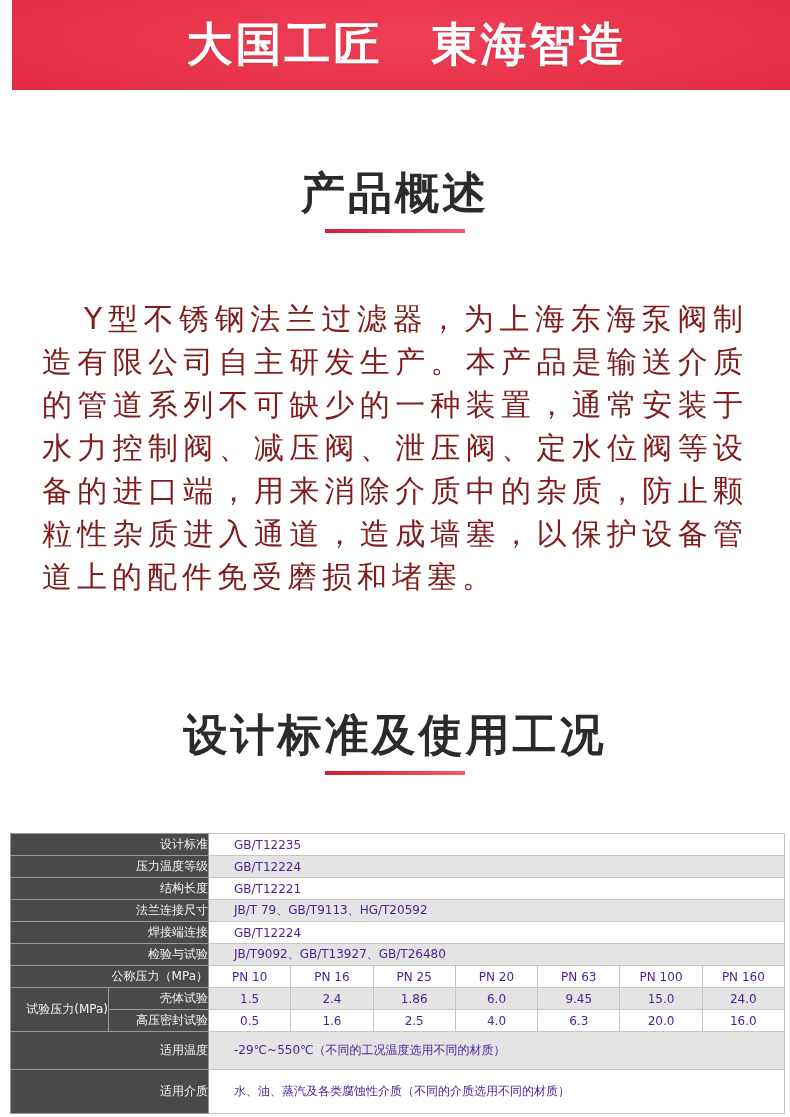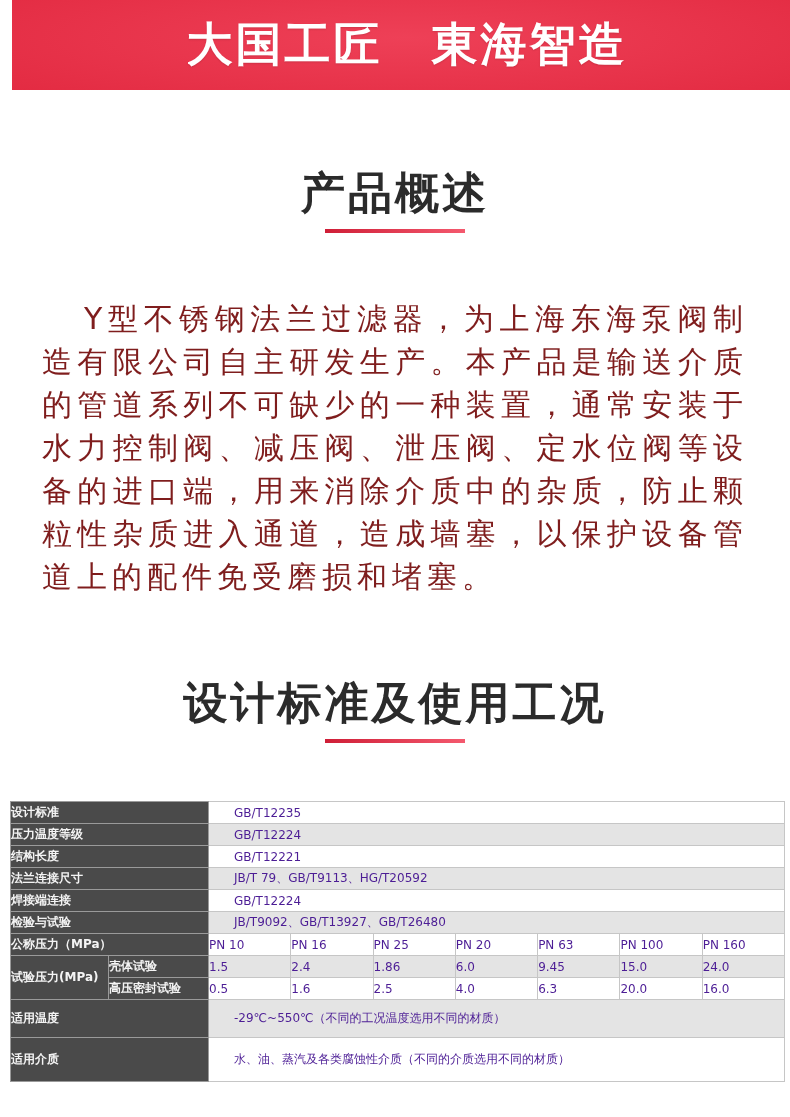--- a/index.html
+++ b/index.html
@@ -37,21 +37,21 @@
   
   .sec-title {
     text-align: center;
     font-size: 44px;
     line-height: 42px;
     font-weight: 700;
     color: #2b2b2b;
     letter-spacing: 3px;
   }
   #overview-title { margin-top: 82px; }
-  #design-title   { margin-top: 84px; }
+  #design-title   { margin-top: 116px; }
   .title-underline {
     width: 140px;
     height: 4px;
     margin: 15px auto 0;
     background: linear-gradient(90deg,
                 var(--underline-from, #cf1e37) 0%,
                 var(--underline-to, #f4596e) 100%);
   }
 
   
@@ -76,31 +76,31 @@
   }
   .spec-table td {
     height: 22px;
     vertical-align: middle;
     border: 1px solid #c6c6c6;
     color: #4c1d95;
   }
   .spec-table td.th {
     background: var(--header-dark, #4a4a4a);
     color: #f4f4f4;
-    text-align: left;
+    text-align: right;
     border-color: #9a9a9a;
-    font-weight: 700;
+    font-weight: 400;
   }
   .spec-table td.val {
     text-align: left;
     padding-left: 25px;
     background: #ffffff;
   }
   .spec-table td.num {
-    text-align: left;
+    text-align: center;
     background: #ffffff;
   }
   .spec-table tr.alt td.val,
   .spec-table tr.alt td.num { background: var(--row-alt, #e4e4e4); }
   .spec-table tr.r-temp td  { height: 38px; }
   .spec-table tr.r-medium td{ height: 44px; }
 </style>
 </head>
 <body>
 

